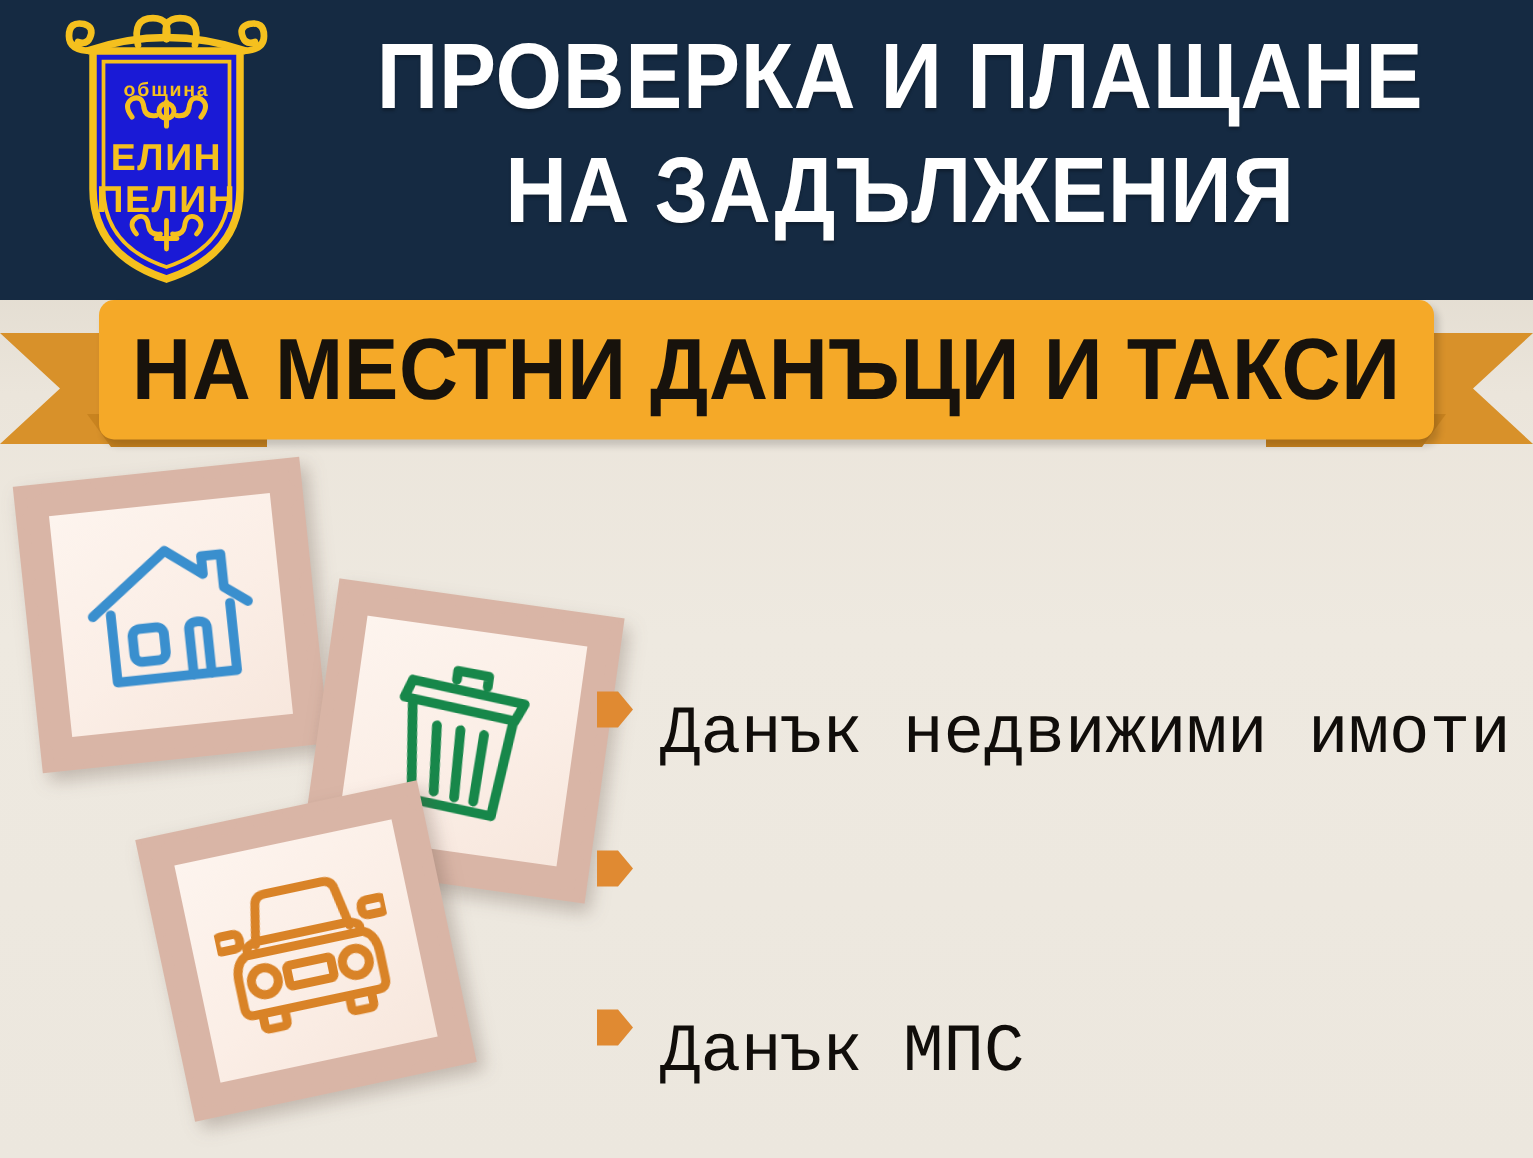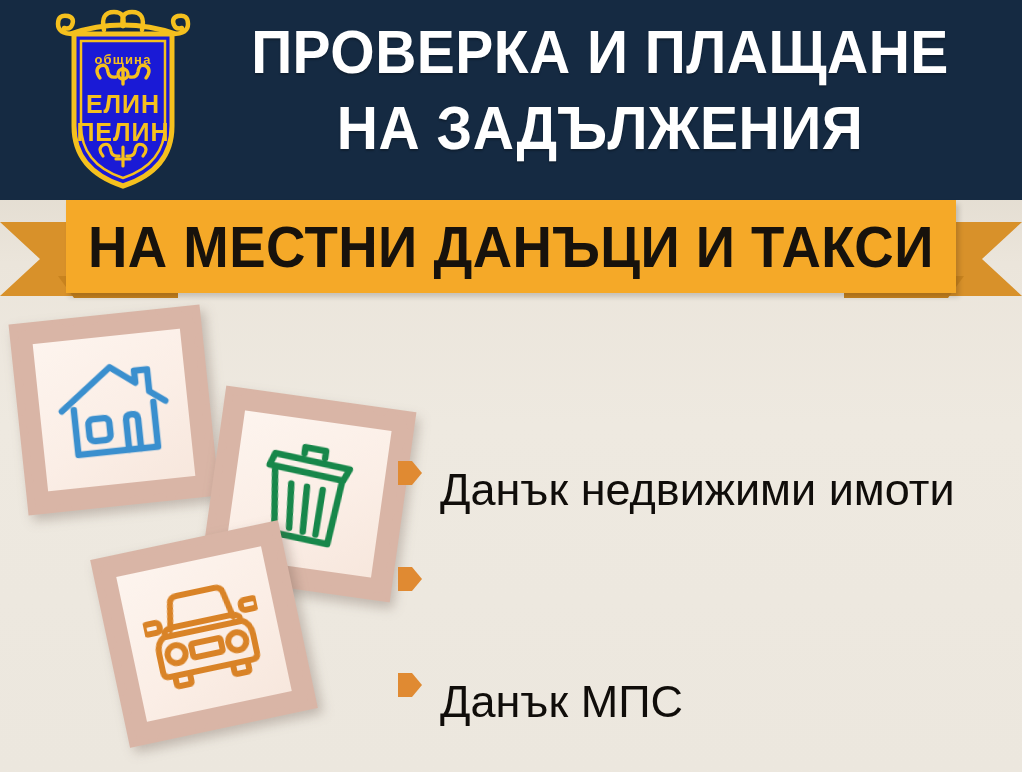--- a/index.html
+++ b/index.html
@@ -17,21 +17,21 @@
     background:linear-gradient(180deg,#c9c0b2 0%,#ddd6c9 16%,#ebe5db 34%,#eee9e0 55%,#ece7de 100%);
   }
 
   
   .header{
     position:absolute;left:0;top:0;width:1022px;height:200px;
     background:#152a42;
     z-index:5;
   }
   .logo{
-    position:absolute;left:48px;top:8px;width:150px;height:184px;
+    position:absolute;left:36px;top:8px;width:150px;height:184px;
   }
   .logo svg{display:block;width:150px;height:184px;}
 
   .header-title{
     position:absolute;left:190px;top:14px;width:820px;
     text-align:center;
     color:#ffffff;
     font-family:"Liberation Sans", sans-serif;
     font-weight:bold;
     font-size:62px;
@@ -65,21 +65,21 @@
   .ribbon-fold{
     position:absolute;top:76px;height:22px;background:#c8831f;
   }
   .ribbon-fold.left{left:58px;width:120px;clip-path:polygon(0 0,120px 0,120px 22px,16px 22px);}
   .ribbon-fold.right{right:58px;width:120px;clip-path:polygon(0 0,120px 0,104px 22px,0 22px);}
 
   .ribbon-main{
     position:absolute;left:66px;top:0px;width:890px;height:93px;
     background:#f5a928;
     box-shadow:3px 4px 5px rgba(0,0,0,.16);
-    display:flex;align-items:center;justify-content:center;
+    display:flex;align-items:center;justify-content:center;border-radius:10px;
   }
   .ribbon-text{
     color:#17120c;
     font-family:"Liberation Sans", sans-serif;
     font-weight:bold;
     font-size:58px;
     line-height:58px;
     letter-spacing:0.5px;
     transform:scaleX(0.94);
     white-space:nowrap;
@@ -114,21 +114,21 @@
   .bullet-row{
     display:flex;align-items:center;
     height:106px;
   }
   .bullet-marker{
     width:24px;height:26px;flex:0 0 24px;
     margin-right:18px;
   }
   .bullet-marker svg{display:block;}
   .bullet-label{
-    font-family:Liberation Sans, sans-serif;
+    font-family:Liberation Mono, monospace;
     font-size:45px;
     line-height:50px;
     color:#100d0a;
     white-space:nowrap;
     margin-top:33px;
   }
 </style>
 </head>
 <body>
 

